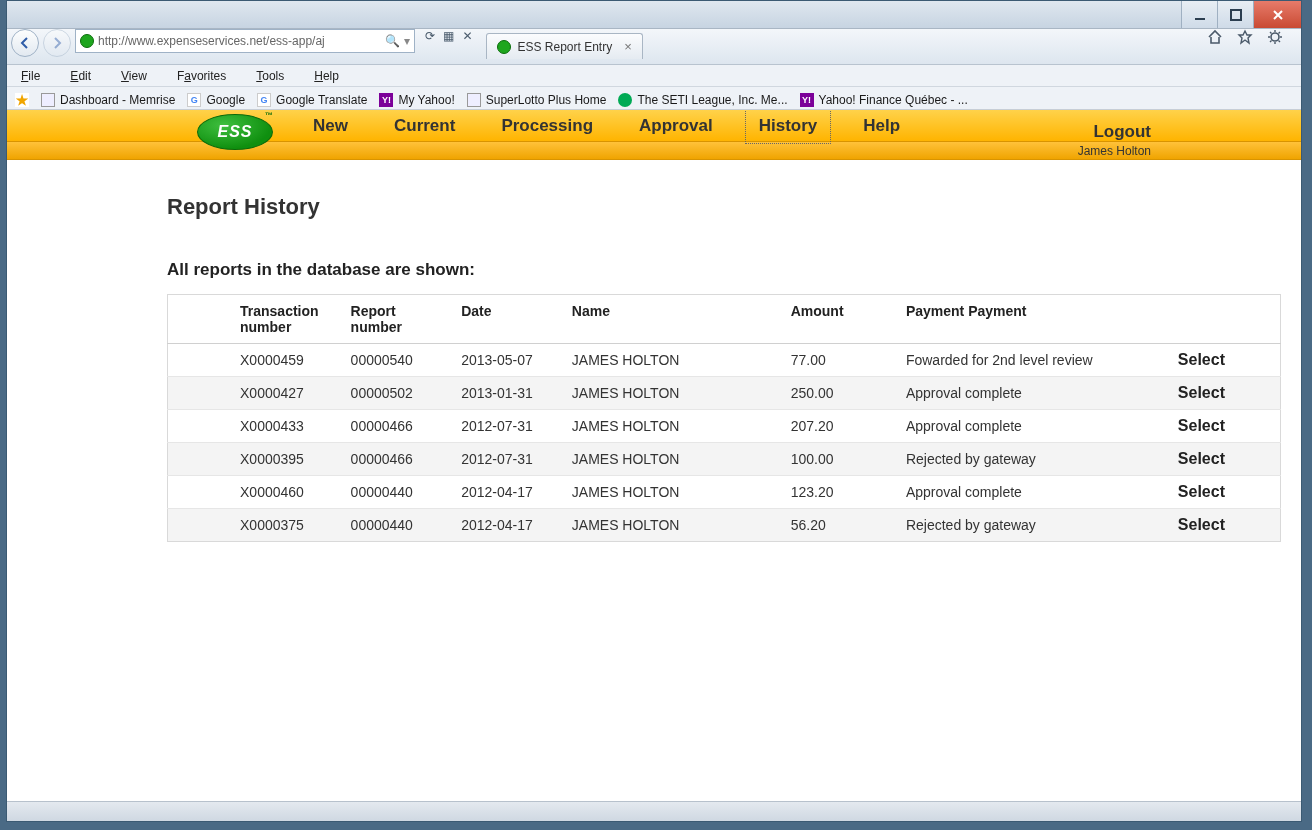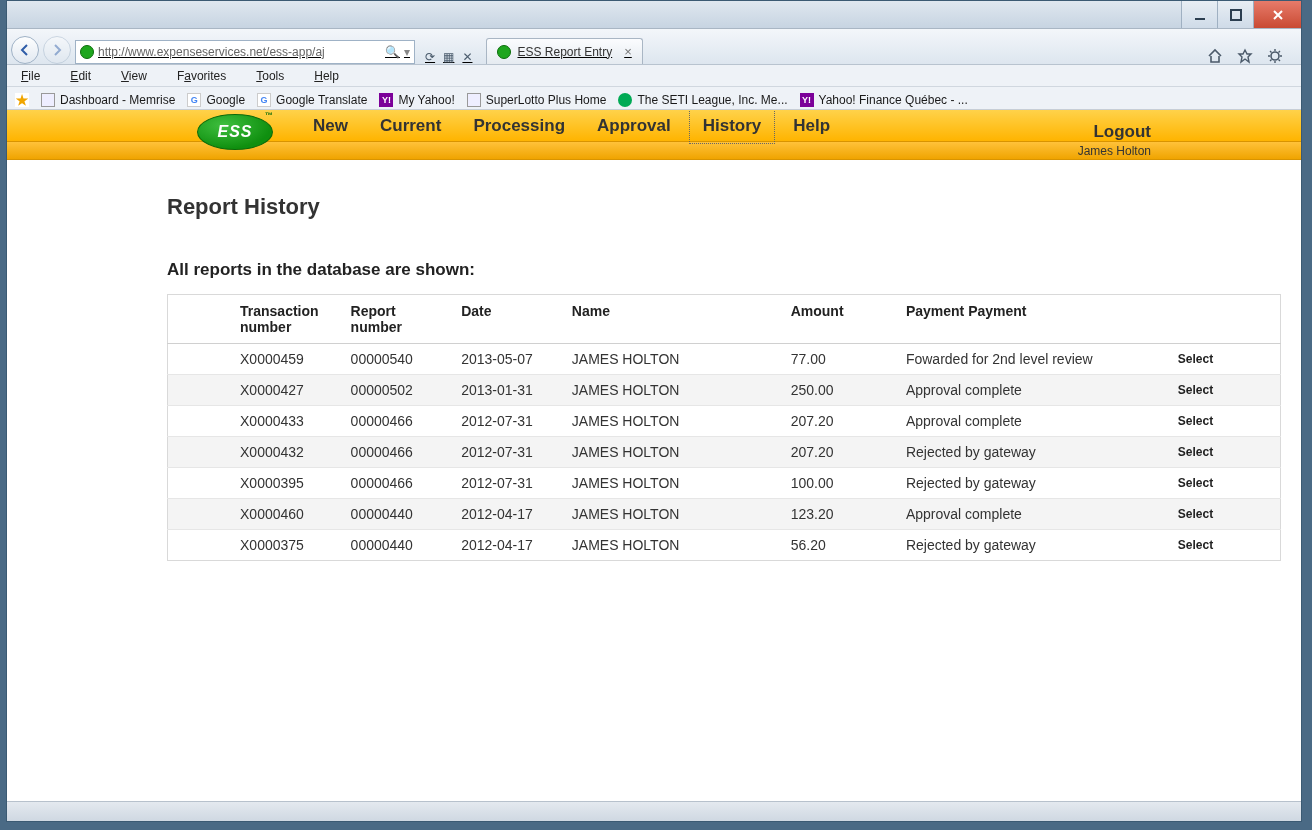--- a/index.html
+++ b/index.html
@@ -22,21 +22,21 @@
     width:36px; display:flex; align-items:center; justify-content:center;
     border-left:1px solid #9fb0c2; background:linear-gradient(#e8eef4,#cfdbe8);
     color:#2c3e50; font-family:Arial,sans-serif;
   }
   .winbtn.close { background:linear-gradient(#e77b6a,#c94a33); color:#fff; width:48px; }
   .winbtn svg { display:block; }
 
   
   .ie-nav {
     height:36px; background:linear-gradient(#f3f6fa,#dde6ef);
-    border-bottom:1px solid #b8c3cf; display:flex; align-items:flex-end; gap:4px; padding:0 4px;text-decoration:underline;
+    border-bottom:1px solid #b8c3cf; display:flex; align-items:flex-start; gap:4px; padding:0 4px;
   }
   .navbtn {
     width:28px; height:28px; border-radius:50%; display:flex; align-items:center; justify-content:center;
     background:linear-gradient(#fdfefe,#e2e9f1); border:1px solid #9fb2c6; color:#3560a0;
   }
   .navbtn.fwd { opacity:.45; }
   .addr-wrap {
     flex:0 0 340px; height:24px; border:1px solid #9fb2c6; background:#fff; display:flex; align-items:center;
     padding:0 4px; gap:4px; font-size:12px; color:#333;
   }
@@ -84,21 +84,21 @@
     display:flex; align-items:center; padding-left:190px; gap:0;
     border-bottom:1px solid #d99400; position:relative;
   }
   .ess-logo {
     position:absolute; left:190px; top:4px; width:76px; height:36px; border-radius:50%/50%;
     background:radial-gradient(ellipse at 35% 30%, #3fbf3f, #0f8f0f 70%);
     border:1px solid #0a6a0a; display:flex; align-items:center; justify-content:center;
     color:#fff; font-weight:bold; font-size:16px; font-style:italic; letter-spacing:1px;
   }
   .ess-logo::after { content:"™"; position:absolute; right:-2px; top:-4px; font-size:8px; color:#0a6a0a; font-style:normal; }
-  .ess-nav { display:flex; gap:0; margin-left:100px; }
+  .ess-nav { display:flex; gap:14px; margin-left:100px; }
   .ess-nav a {
     font-size:17px; font-weight:bold; color:#333; padding:10px 16px; text-decoration:none;
   }
   .ess-nav a.active { outline:1px dotted #666; outline-offset:-3px; }
   .ess-right { position:absolute; right:150px; top:0; height:44px; display:flex; align-items:center; }
   .ess-right a { font-size:17px; font-weight:bold; color:#333; }
   .ess-userbar {
     height:18px; background:linear-gradient(#ffc23a,#f0a400); border-bottom:1px solid #d99400;
     text-align:right; padding-right:150px; font-size:12px; color:#333; line-height:18px;
   }
@@ -109,21 +109,21 @@
 
   table.report {
     width:1114px; border-collapse:collapse; border:1px solid #d9d9d9; font-size:14px;
   }
   table.report th {
     text-align:left; font-weight:bold; padding:8px 8px; background:#fff; border-bottom:1px solid #d0d0d0;
     vertical-align:top; color:#222;
   }
   table.report td { padding:7px 8px; border-top:1px solid #e6e6e6; color:#333; }
   table.report tbody tr:nth-child(even) td { background:#f4f4f4; }
-  table.report td.action { font-size:12px; font-weight:bold; color:#222; }
+  table.report td.action { font-size:16px; font-weight:bold; color:#222; }
   col.c0{width:56px}col.c1{width:96px}col.c2{width:96px}col.c3{width:96px}col.c4{width:190px}col.c5{width:100px}col.c6{width:236px}col.c7{width:96px}
 
   
   .statusbar { position:absolute; left:0; right:0; bottom:0; height:20px; background:linear-gradient(#e4e9ef,#cfd8e2); border-top:1px solid #b7c1cc; }
 </style>
 </head>
 <body>
 
 <div class="window">
 
@@ -311,30 +311,20 @@
               <td>X0000433</td>
               <td>00000466</td>
               <td>2012-07-31</td>
               <td>JAMES HOLTON</td>
               <td>207.20</td>
               <td>Approval complete</td>
               <td class="action">Select</td>
             </tr>
             <tr>
               <td></td>
-              <td>X0000432</td>
-              <td>00000466</td>
-              <td>2012-07-31</td>
-              <td>JAMES HOLTON</td>
-              <td>207.20</td>
-              <td>Rejected by gateway</td>
-              <td class="action">Select</td>
-            </tr>
-            <tr>
-              <td></td>
               <td>X0000395</td>
               <td>00000466</td>
               <td>2012-07-31</td>
               <td>JAMES HOLTON</td>
               <td>100.00</td>
               <td>Rejected by gateway</td>
               <td class="action">Select</td>
             </tr>
             <tr>
               <td></td>

